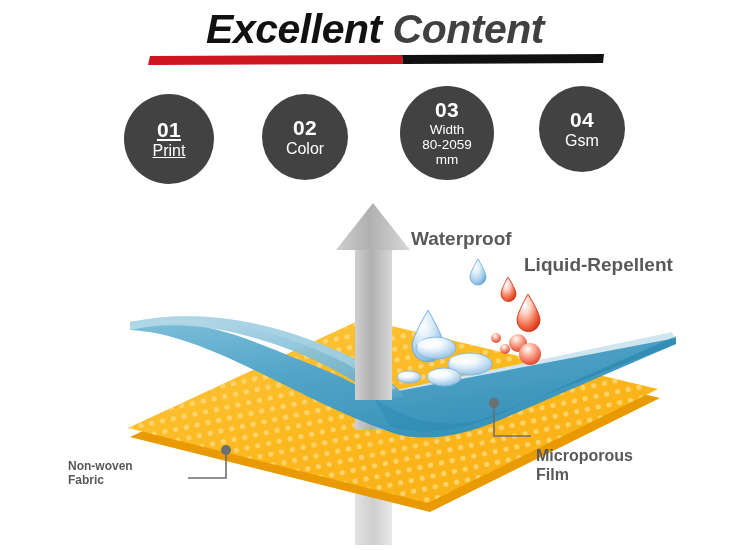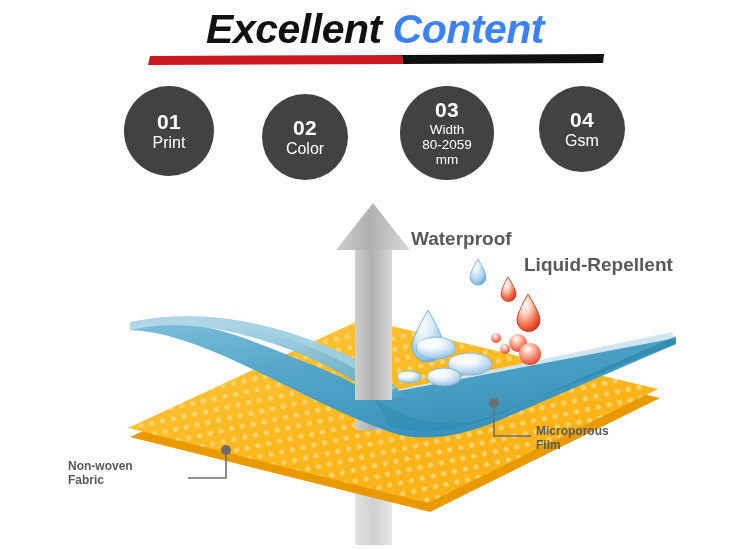--- a/index.html
+++ b/index.html
@@ -19,21 +19,21 @@
   }
   .title {
     font-size:41px;
     font-style:italic;
     font-weight:bold;
     letter-spacing:-0.5px;
     white-space:nowrap;
     line-height:46px;
   }
   .title .t-black { color:#111111; }
-  .title .t-red   { color:#3b82f6;text-align:center; }
+  .title .t-red   { color:#404040;text-align:center; }
 
   .title-rule {
     position:absolute; left:148px; top:54px; width:456px; height:12px;
   }
 
   
   .circles { position:absolute; left:0; top:84px; width:750px; height:96px; }
   .circle {
     position:absolute;
     border-radius:50%;
@@ -48,39 +48,39 @@
   }
   .circle .num {
     font-size:21px;
     font-weight:bold;
     letter-spacing:0.3px;
     margin-bottom:1px;
   }
   .circle .lbl { font-size:16px; font-weight:normal; }
   .circle .lbl .l2 { display:block; }
 
-  #c1 { left:124px; top:2px; width:90px; height:90px; }
+  #c1 { left:124px; top:10px; width:90px; height:90px;text-decoration:underline; }
   #c2 { left:262px; top:10px; width:86px; height:86px; }
   #c3 { left:400px; top:2px; width:94px; height:94px; }
   #c4 { left:539px; top:2px; width:86px; height:86px; }
   #c3 .num { margin-bottom:0; }
   #c3 .lbl { font-size:13.5px; line-height:1.12; }
 
   
   .dlabel {
     position:absolute;
     font-weight:bold;
     color:#58595b;
     line-height:1.16;
     white-space:nowrap;
   }
   #lab-air   { left:68px;  top:276px; font-size:19px; }
   #lab-water { left:411px; top:228px; font-size:19px; }
   #lab-liq   { left:524px; top:254px; font-size:19px; }
-  #lab-micro { left:536px; top:425px; font-size:12px; white-space:normal; width:140px;}
+  #lab-micro { left:536px; top:447px; font-size:16px; white-space:normal; width:140px;}
   #lab-nonw  { left:68px;  top:460px; font-size:12px; white-space:normal; width:120px;}
 </style>
 </head>
 <body>
 
 <div id="stage">
 
   <div class="title-wrap">
     <div class="title">
       <span class="t-black">Excellent</span>

